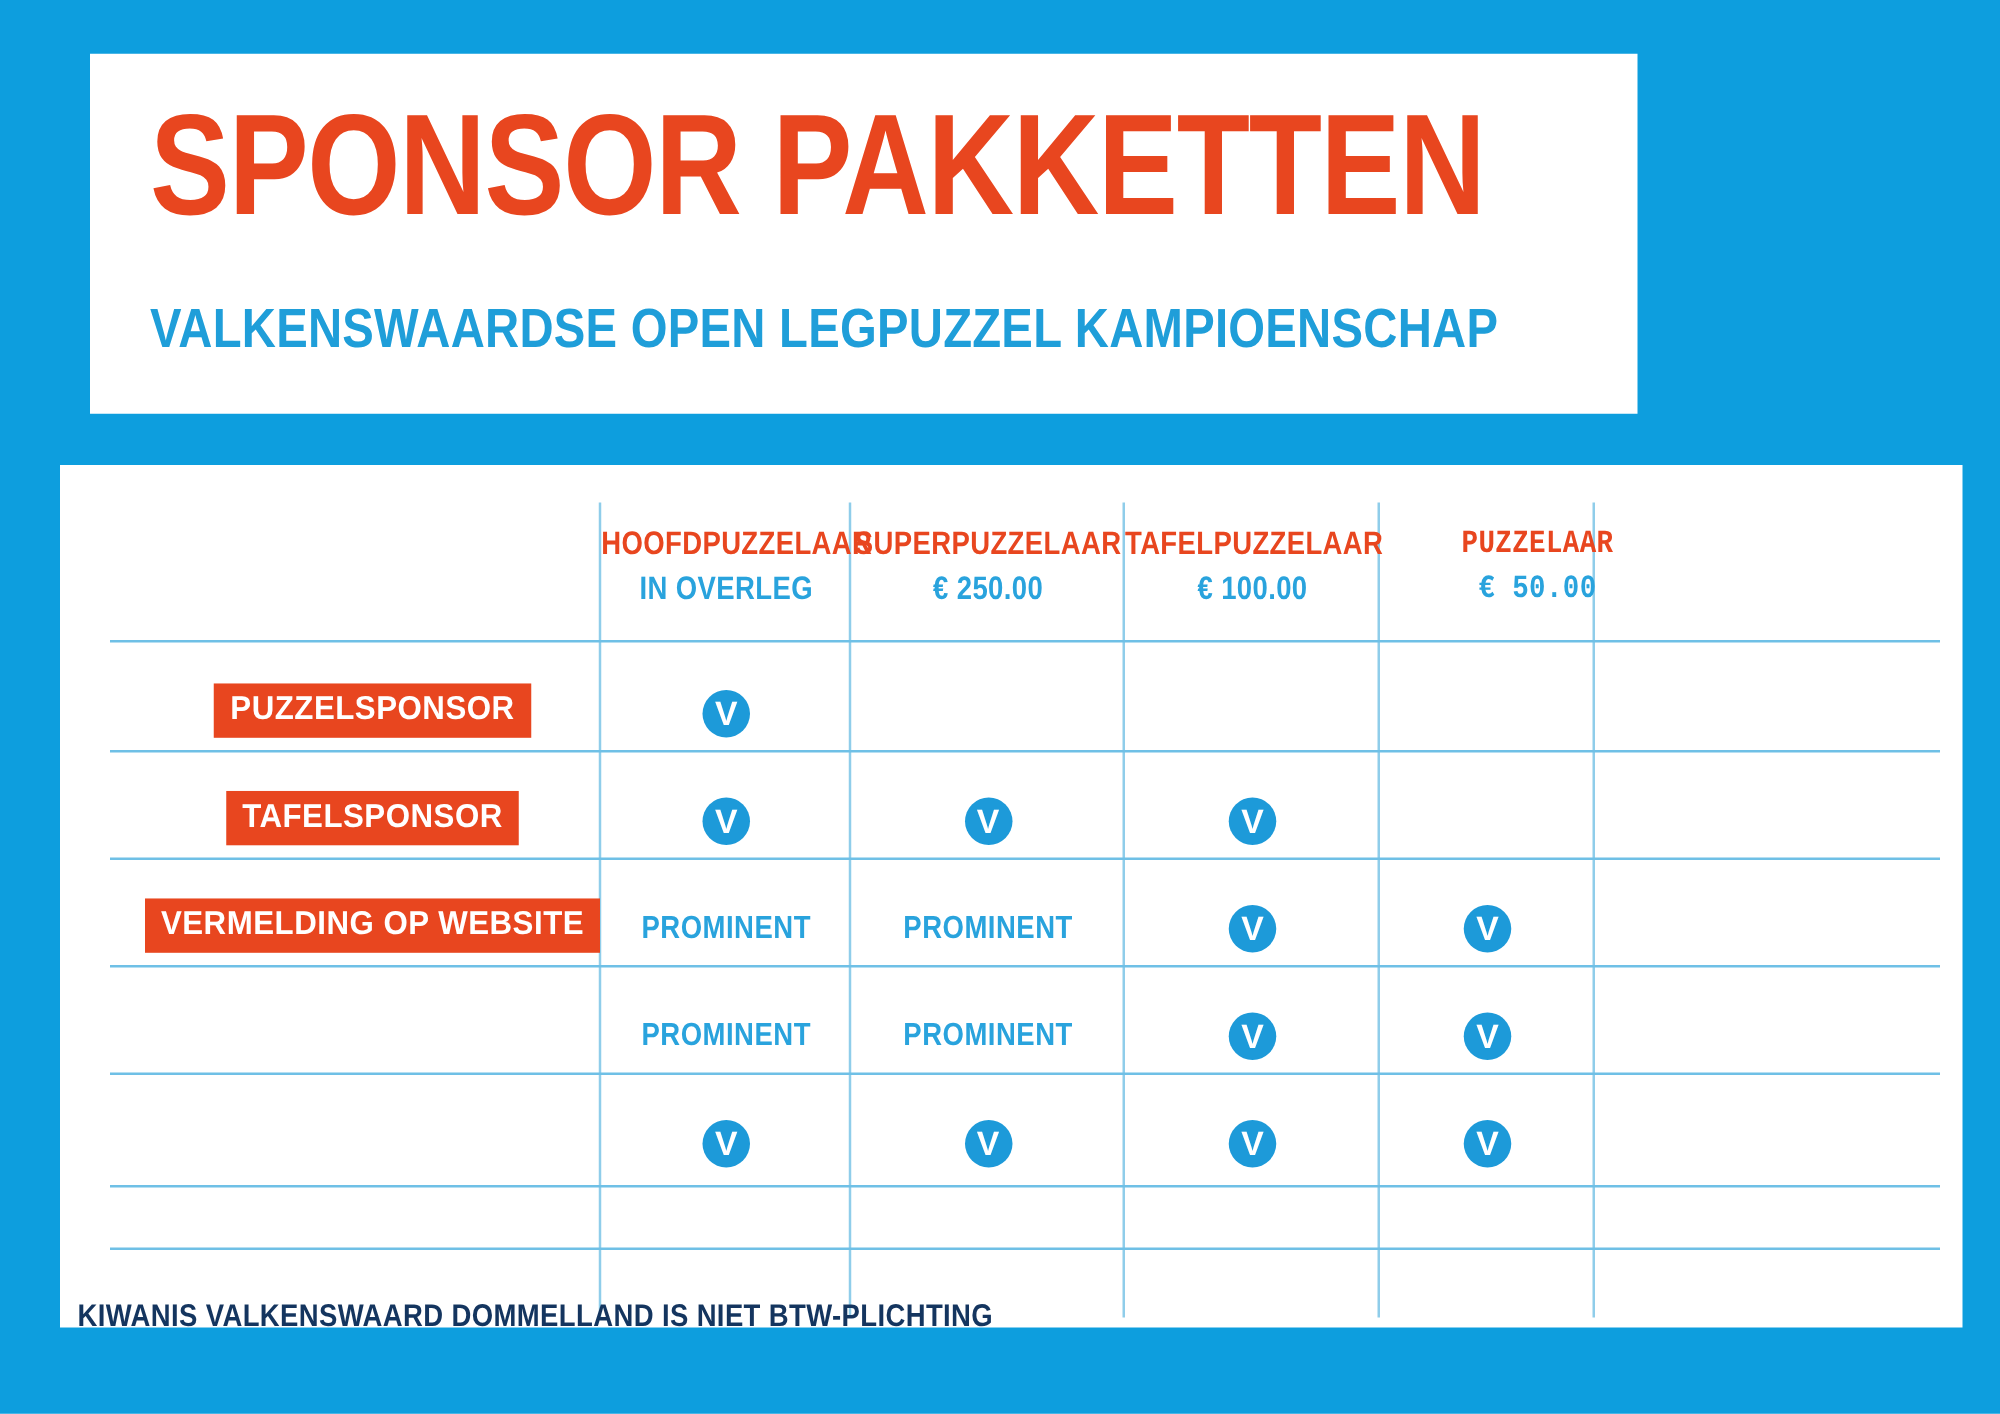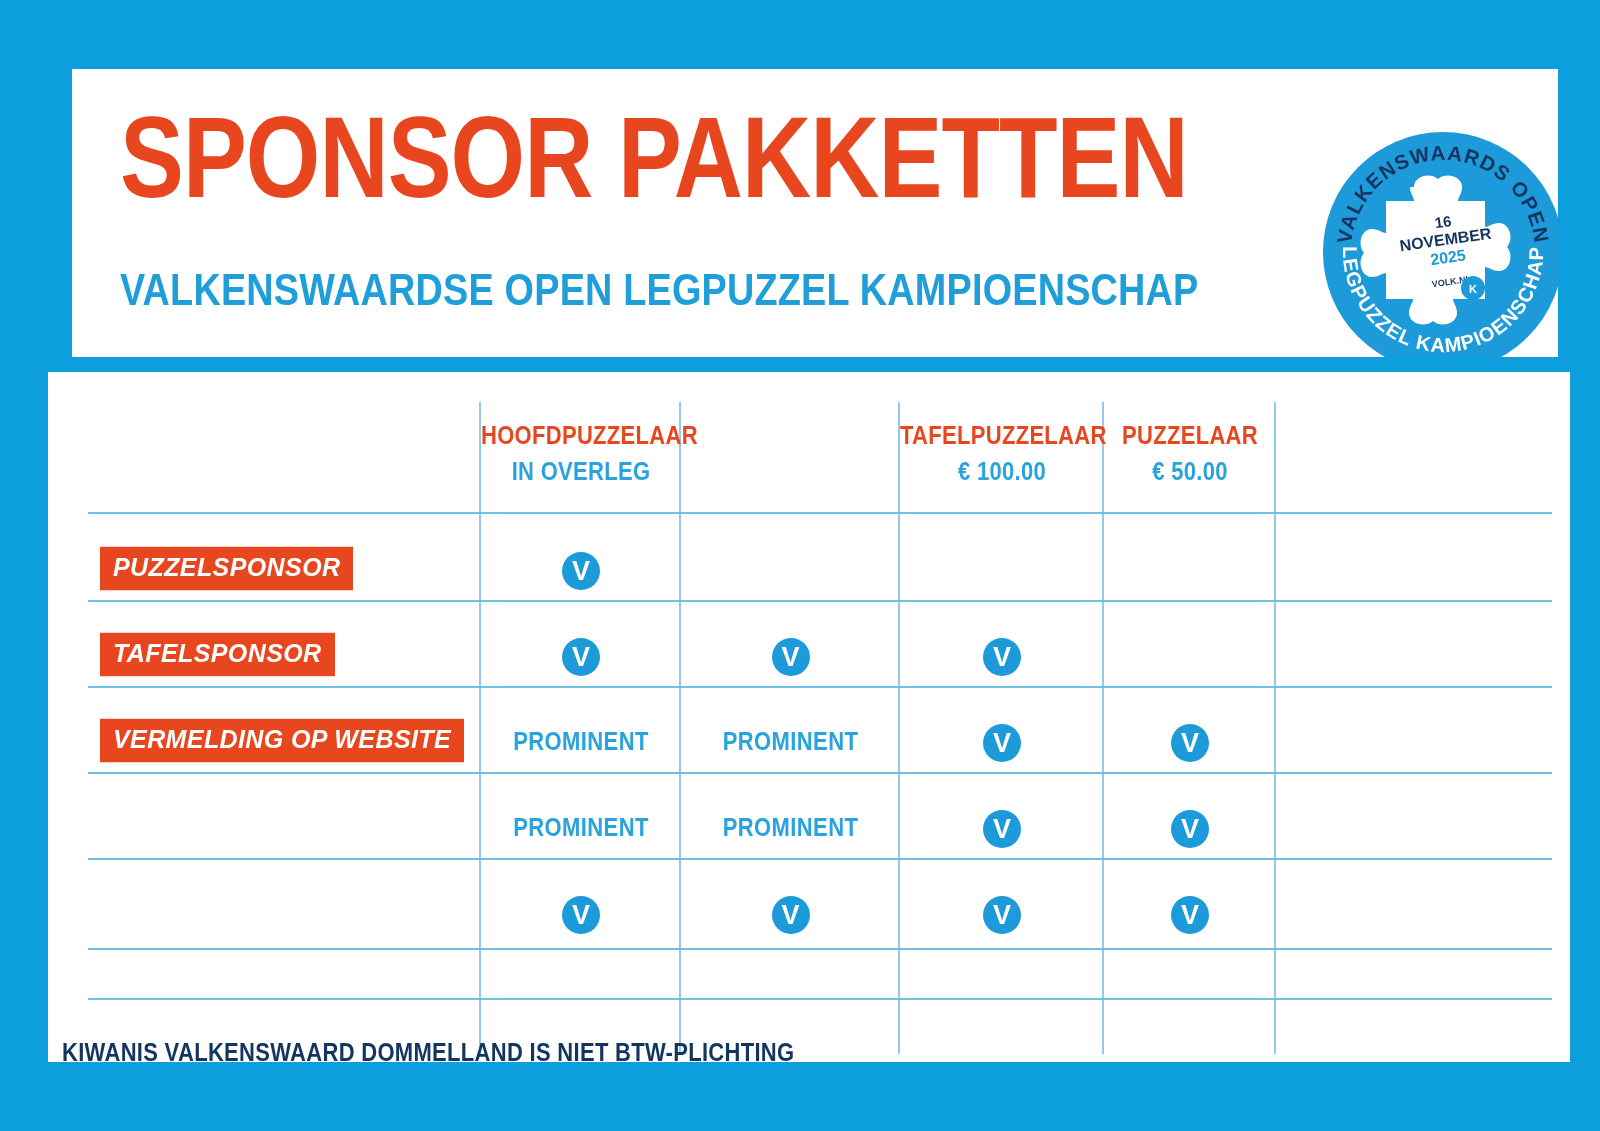--- a/index.html
+++ b/index.html
@@ -11,22 +11,22 @@
   }
   body {
     background: #0d9ede;
     font-family: "Liberation Sans", sans-serif;
     position: relative;
   }
 
   
   .header-card {
     position: absolute;
-    left: 72px; top: 69px;
-    width: 1486px; height: 288px;
+    left: 72px; top: 43px;
+    width: 1238px; height: 288px;
     background: #ffffff;
     overflow: hidden;
   }
   .header-text-wrap {
     position: absolute;
     left: 48px; top: 34px;
     width: 1120px;
   }
   .main-title {
     font-family: "Liberation Sans", sans-serif;
@@ -119,24 +119,23 @@
     color: #29a3dd;
     transform: scaleY(1.18);
     transform-origin: center top;
     margin-top: 9px;
     white-space: nowrap;
   }
 
   
   .row-label-cell {
     position: absolute;
-    left: 52px;
+    left: 40px;
     width: 420px;
-    text-align: left;
-    font-style: italic;
+    text-align: center;
   }
   .row-label {
     display: inline-block;
     background: #e8461f;
     color: #ffffff;
     font-weight: 700;
     font-size: 25px;
     letter-spacing: 0.4px;
     padding: 7px 13px 9px 13px;
     transform: scaleY(1.06);
@@ -262,25 +261,29 @@
       <div class="hline" style="top: 228px;"></div>
       <div class="hline" style="top: 314px;"></div>
       <div class="hline" style="top: 400px;"></div>
       <div class="hline" style="top: 486px;"></div>
       <div class="hline" style="top: 576px;"></div>
       <div class="hline" style="top: 626px;"></div>
       <div class="col-head" style="left: 433px; width: 200px;">
         <span class="ch-name">HOOFDPUZZELAAR</span>
         <span class="ch-price">IN OVERLEG</span>
       </div>
+      <div class="col-head" style="left: 633px; width: 219px;">
+        <span class="ch-name">SUPERPUZZELAAR</span>
+        <span class="ch-price">€ 250.00</span>
+      </div>
       <div class="col-head" style="left: 852px; width: 204px;">
         <span class="ch-name">TAFELPUZZELAAR</span>
         <span class="ch-price">€ 100.00</span>
       </div>
-      <div class="col-head" style="left: 1056px; width: 172px;">
+      <div class="col-head" style="left: 1096px; width: 172px; font-family: Liberation Mono, monospace;">
         <span class="ch-name">PUZZELAAR</span>
         <span class="ch-price">€ 50.00</span>
       </div>
       <div class="row-label-cell" style="top: 176px;"><span class="row-label">PUZZELSPONSOR</span></div>
       <div class="cell" style="left: 433px; width: 200px; top: 180px;"><span class="check">V</span></div>
       <div class="row-label-cell" style="top: 262px;"><span class="row-label">TAFELSPONSOR</span></div>
       <div class="cell" style="left: 433px; width: 200px; top: 266px;"><span class="check">V</span></div>
       <div class="cell" style="left: 633px; width: 219px; top: 266px;"><span class="check">V</span></div>
       <div class="cell" style="left: 852px; width: 204px; top: 266px;"><span class="check">V</span></div>
       <div class="row-label-cell" style="top: 348px;"><span class="row-label">VERMELDING OP WEBSITE</span></div>

